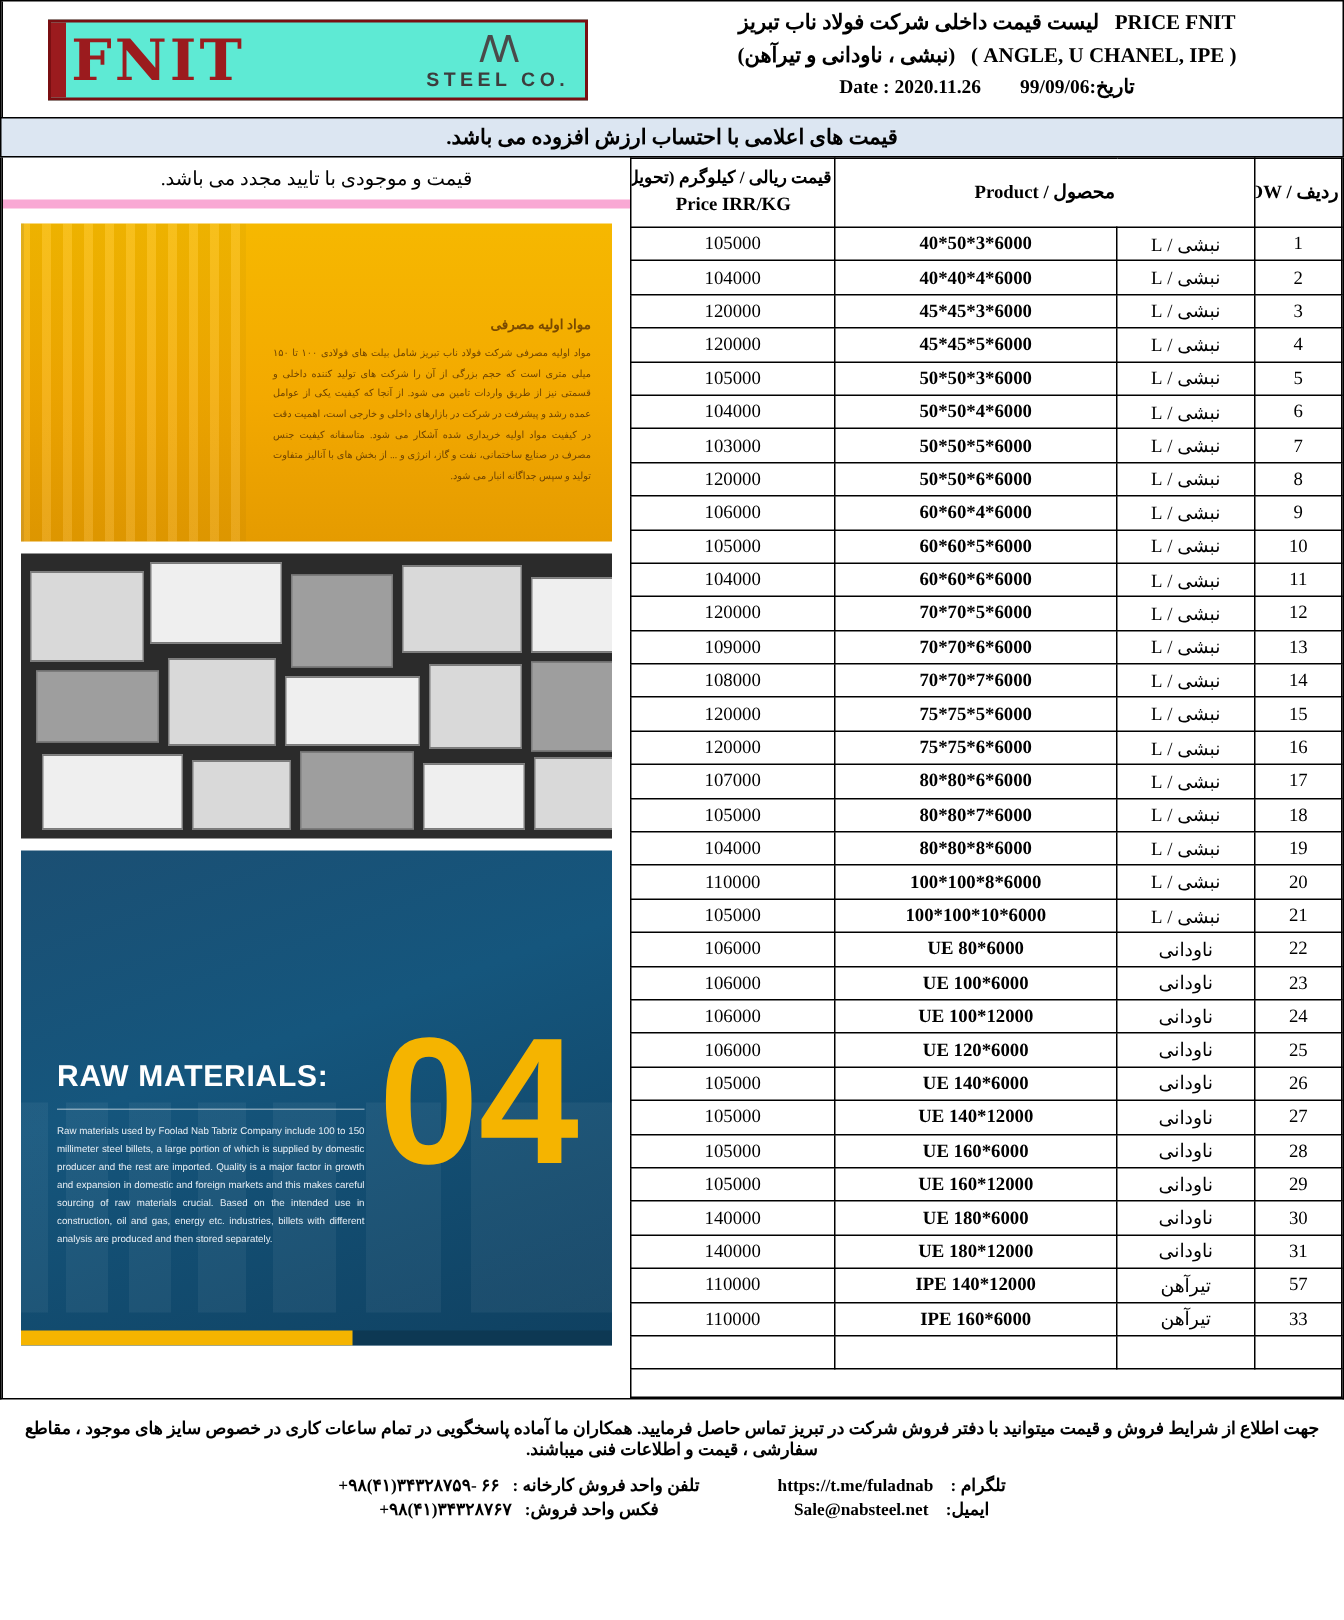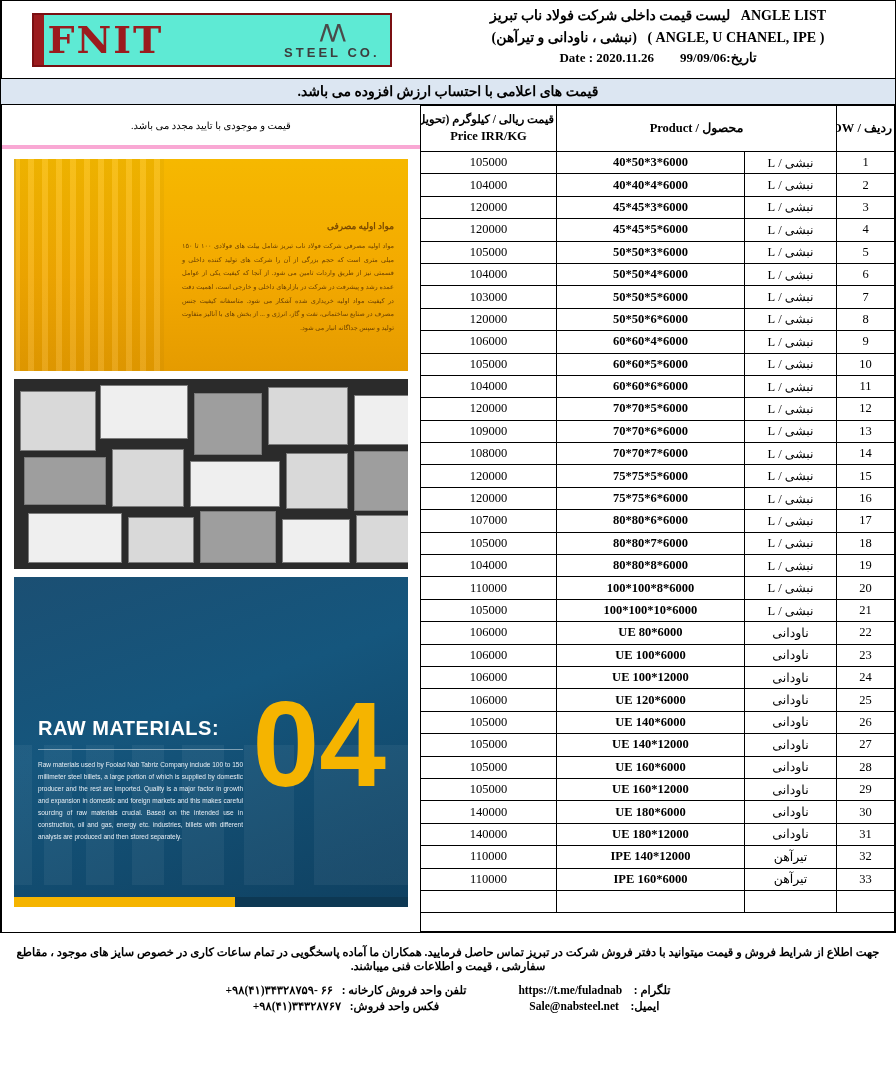--- a/index.html
+++ b/index.html
@@ -84,25 +84,25 @@
     height:27px;
   }
 
   
   .body-wrap{display:flex;border:1px solid #000;border-top:none;box-sizing:border-box;}
   .left-col{width:420px;border-left:1px solid #000;box-sizing:border-box;}
   .right-col{flex:1;}
 
   
   .note-cell{
-    height:44px;
+    height:34px;
     display:flex;align-items:center;justify-content:center;
-    border-bottom:4px solid #f9a8d4;
+    border-bottom:6px solid #f9a8d4;
     direction:rtl;
-    font-size:10px;
+    font-size:13px;
     box-sizing:border-box;
   }
 
   
   .img-block{padding:10px 12px 4px 12px;}
   .img-card{position:relative;overflow:hidden;margin-bottom:8px;}
 
   
   .card-yellow{
     height:212px;
@@ -243,21 +243,21 @@
         <div class="logo-stripe"></div>
         <div class="logo-fnit">FNIT</div>
         <div class="logo-steel">
           <div class="mark">/\/\</div>
           <div class="txt">STEEL CO.</div>
         </div>
       </div>
     </div>
     <div class="title-cell">
       <div class="title-row">
-        <span class="en">ANGLE LIST</span>
+        <span class="en">PRICE FNIT</span>
         &nbsp;
         <span>لیست قیمت داخلی شرکت فولاد ناب تبریز</span>
       </div>
       <div class="title-row">
         <span class="en">( ANGLE, U CHANEL, IPE )</span>
         &nbsp;
         <span>(نبشی ، ناودانی و تیرآهن)</span>
       </div>
       <div class="date-row">
         <span>تاریخ:99/09/06</span>
@@ -512,21 +512,21 @@
               <td class="cell-size">UE  180*6000</td>
               <td class="cell-price">140000</td>
             </tr>
             <tr>
               <td class="cell-row">31</td>
               <td>ناودانی</td>
               <td class="cell-size">UE  180*12000</td>
               <td class="cell-price">140000</td>
             </tr>
             <tr>
-              <td class="cell-row">32</td>
+              <td class="cell-row">57</td>
               <td>تیرآهن</td>
               <td class="cell-size">IPE 140*12000</td>
               <td class="cell-price">110000</td>
             </tr>
             <tr>
               <td class="cell-row">33</td>
               <td>تیرآهن</td>
               <td class="cell-size">IPE 160*6000</td>
               <td class="cell-price">110000</td>
             </tr>

